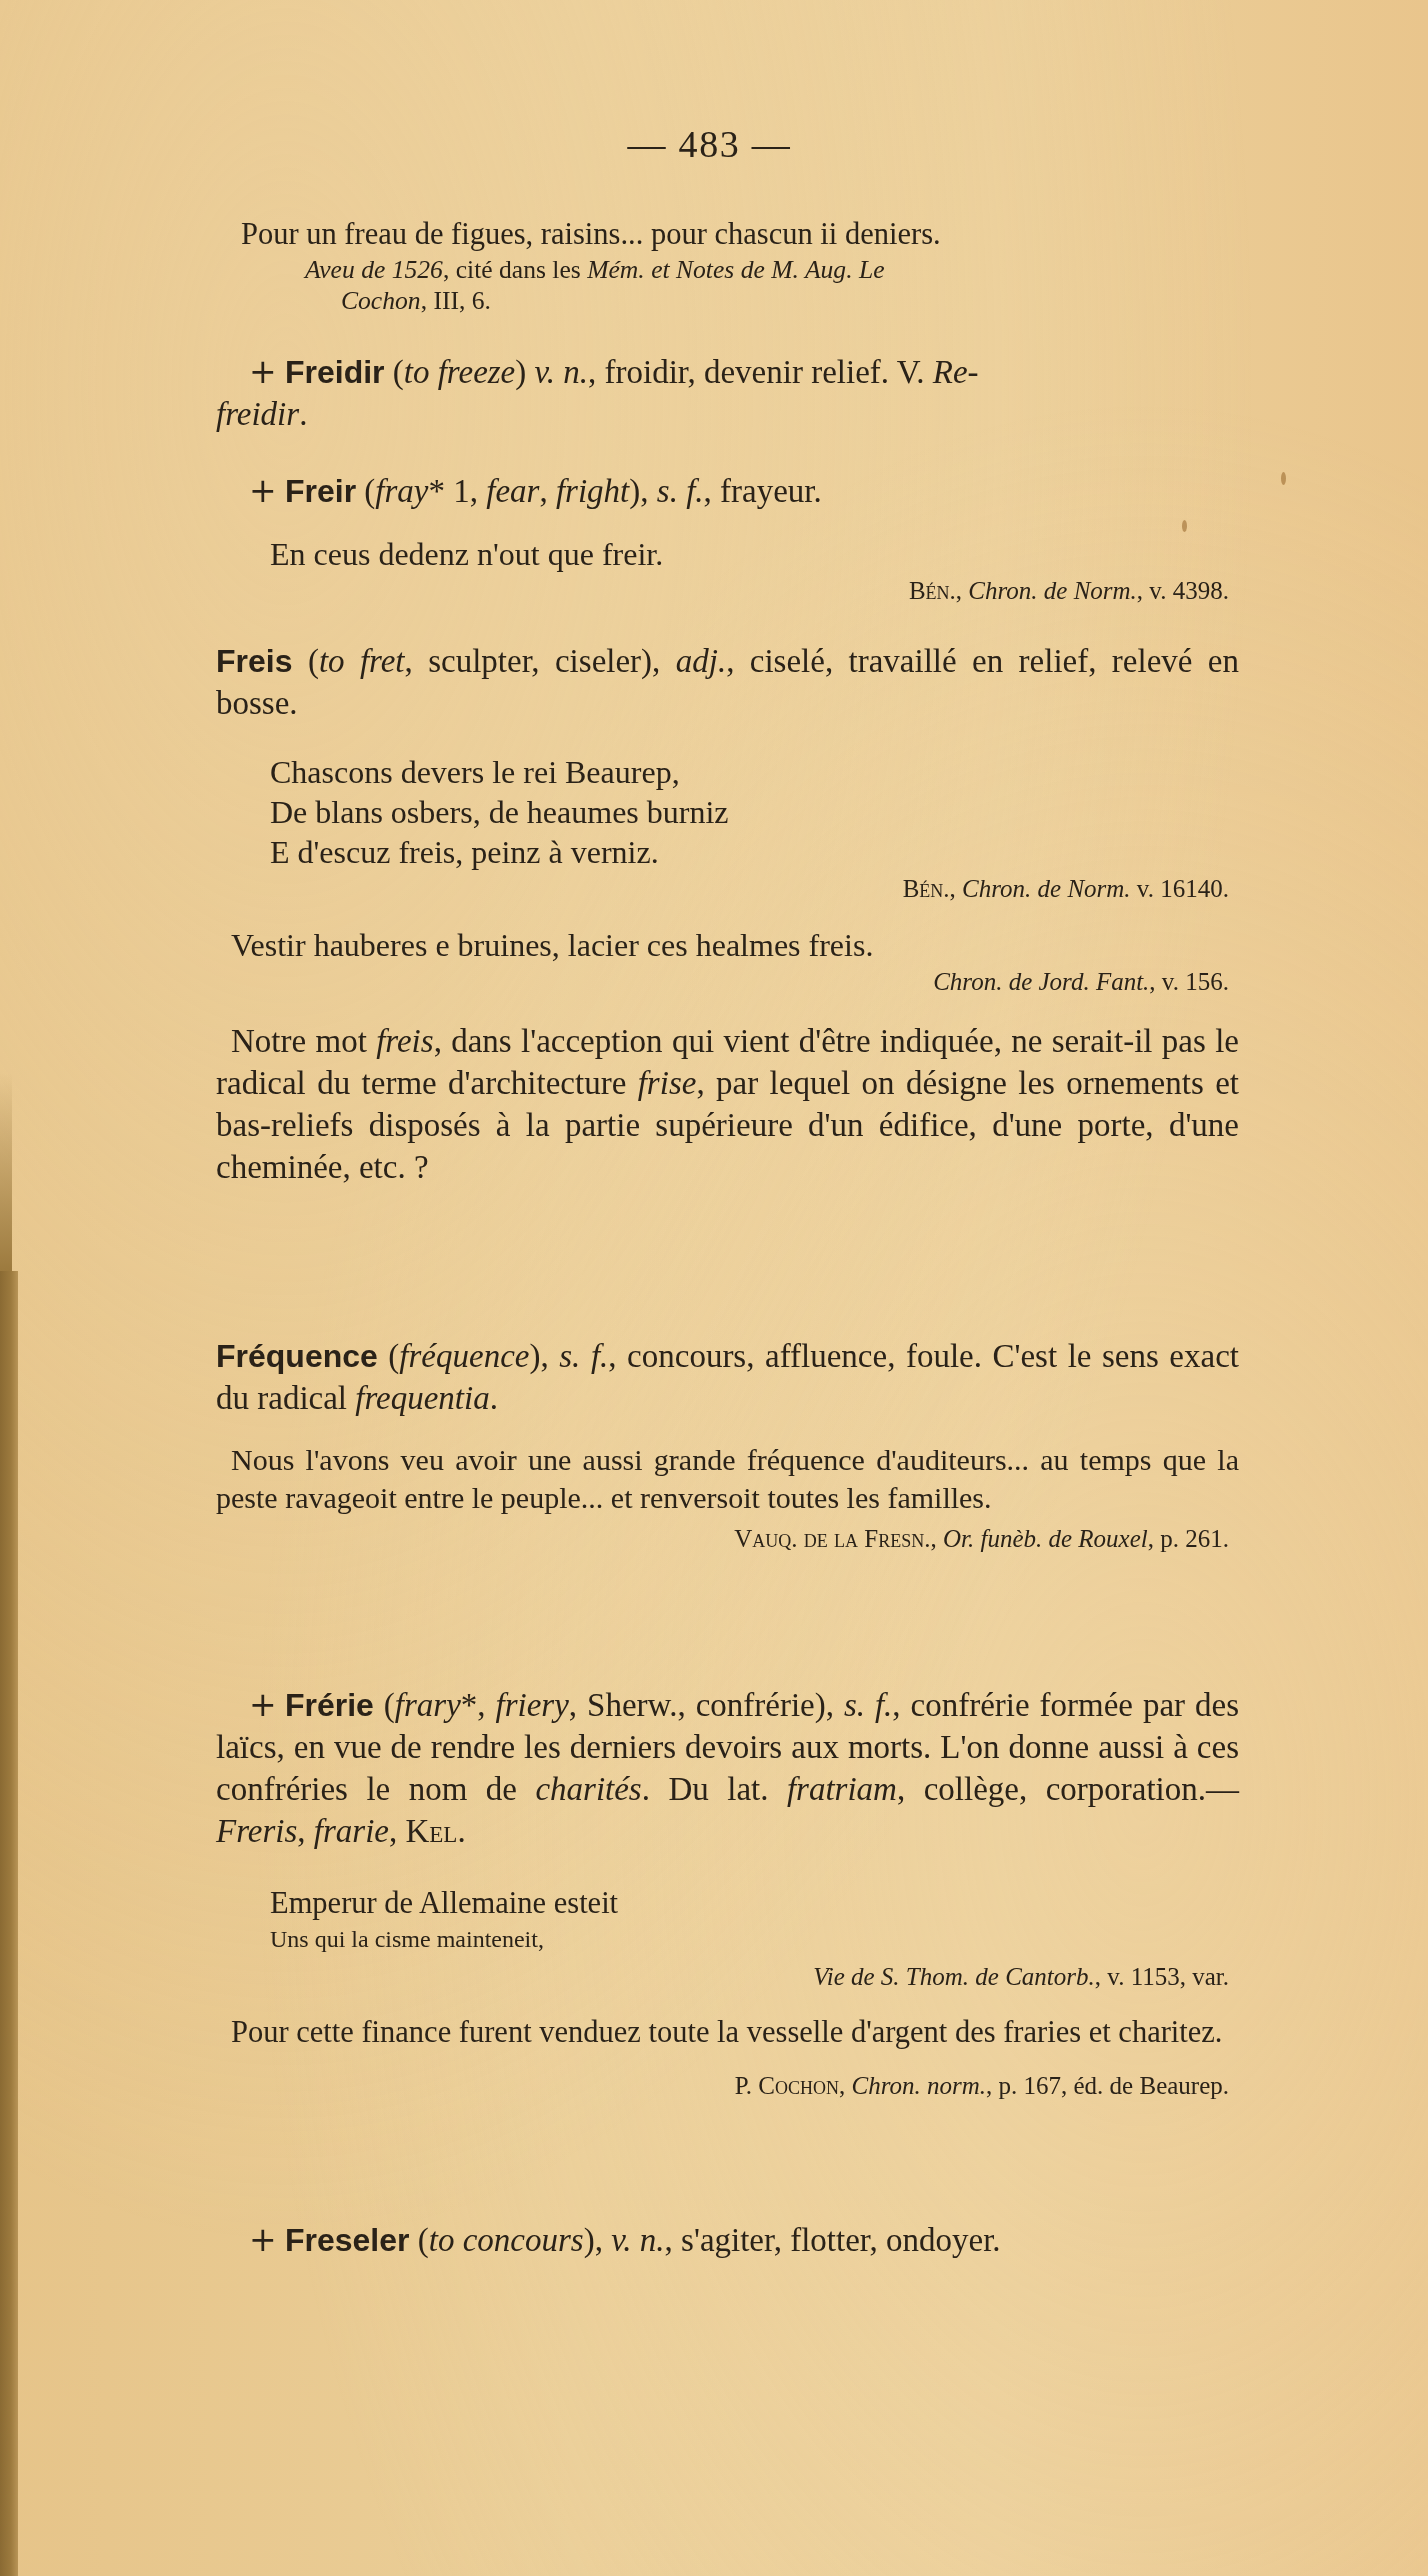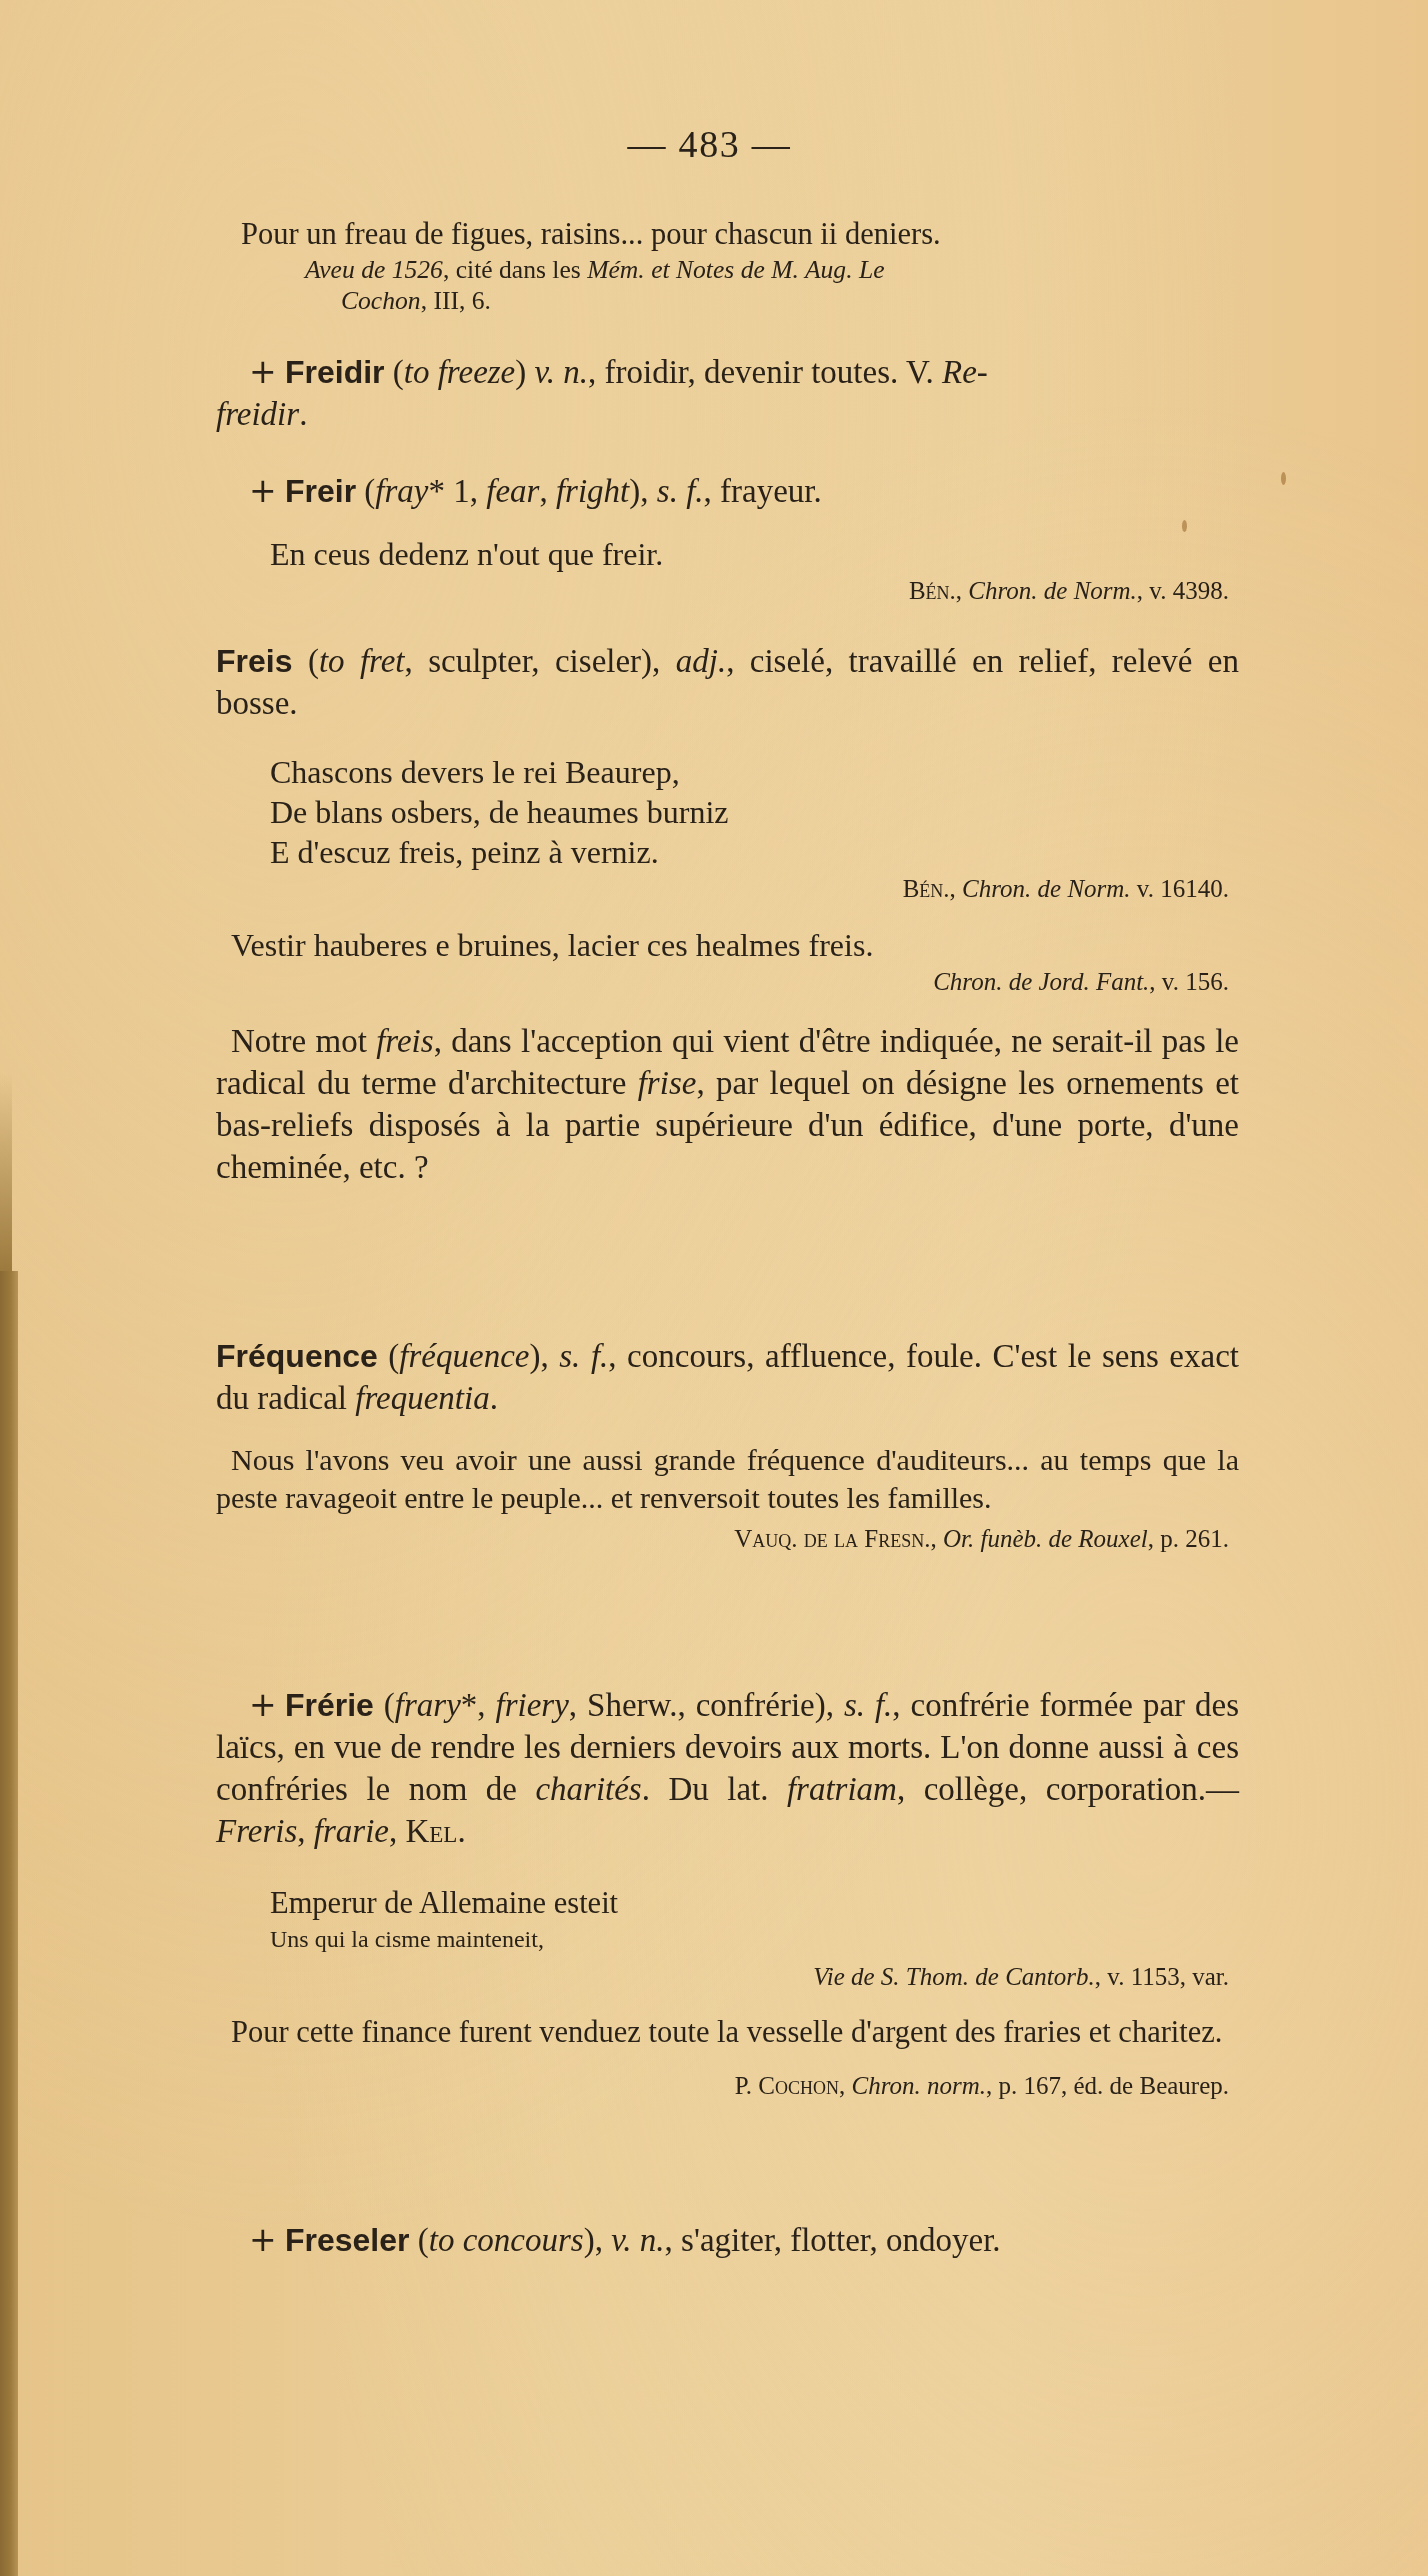--- a/index.html
+++ b/index.html
@@ -83,21 +83,21 @@
   <div class="block" style="top:215px;">
     <p class="quote-small" style="text-indent:25px;">Pour un freau de figues, raisins... pour chascun ii deniers.</p>
     <p class="ref" style="text-align:left;padding-left:89px;font-size:25.6px;line-height:31px;">
       <i>Aveu de 1526</i><span>, cité dans les </span><i>Mém. et Notes de M. Aug. Le</i><br>
       <span style="padding-left:36px;"></span><i>Cochon</i><span>, III, 6.</span>
     </p>
   </div>
 
   <div class="block" style="top:351px;">
     <p class="p" style="text-indent:16.5px;">
-      <span class="cross">+</span><b class="hw">Freidir</b><span> (</span><i>to freeze</i><span>) </span><i>v. n.</i><span>, froidir, devenir toutes. V. </span><i>Re-</i><br><i>freidir</i><span>.</span>
+      <span class="cross">+</span><b class="hw">Freidir</b><span> (</span><i>to freeze</i><span>) </span><i>v. n.</i><span>, froidir, devenir relief. V. </span><i>Re-</i><br><i>freidir</i><span>.</span>
     </p>
   </div>
 
   <div class="block" style="top:470px;">
     <p class="p" style="text-indent:16.5px;">
       <span class="cross">+</span><b class="hw">Freir</b><span> (</span><i>fray</i><span>* 1, </span><i>fear</i><span>, </span><i>fright</i><span>), </span><i>s. f.</i><span>, frayeur.</span>
     </p>
     <p class="quote" style="padding-left:54px;margin-top:21.5px;">En ceus dedenz n'out que freir.</p>
     <p class="ref">
       <span class="sc">Bén.</span><span>, </span><i>Chron. de Norm.</i><span>, v. 4398.</span>

